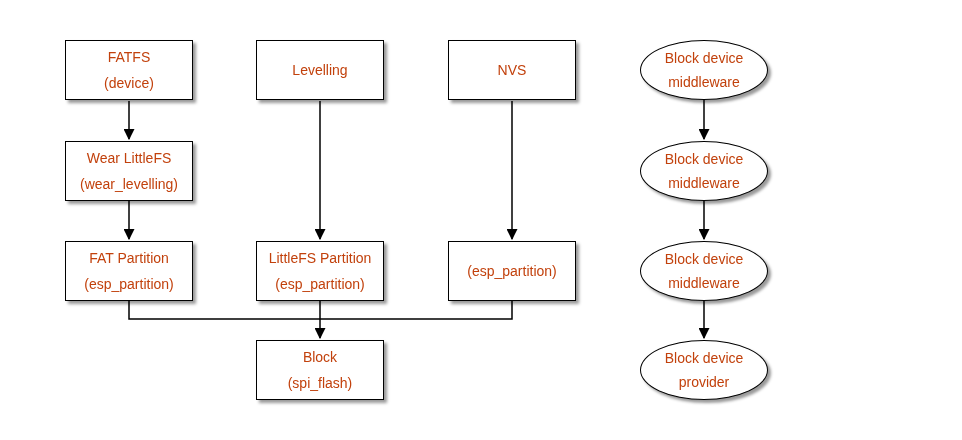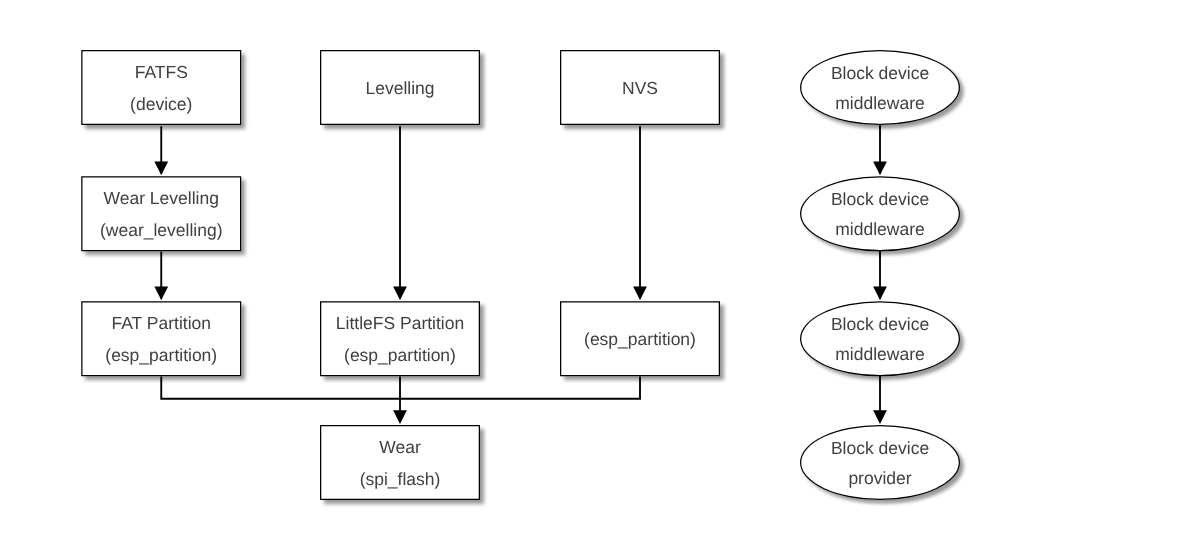--- a/index.html
+++ b/index.html
@@ -6,21 +6,21 @@
     margin: 0;
     padding: 0;
     background: #ffffff;
   }
   .canvas {
     position: relative;
     width: 962px;
     height: 440px;
     background: #ffffff;
     font-family: "Liberation Sans", sans-serif;
-    color: #404040;
+    color: #c2410c;
     overflow: hidden;
   }
   .connectors {
     position: absolute;
     left: 0;
     top: 0;
     width: 962px;
     height: 440px;
   }
   .node {
@@ -74,38 +74,38 @@
     <div>(device)</div>
   </div>
   <div class="node" style="left:256px;top:40px">
     <div>Levelling</div>
   </div>
   <div class="node" style="left:448px;top:40px">
     <div>NVS</div>
   </div>
 
   <div class="node" style="left:65px;top:141px">
-    <div>Wear Levelling</div>
+    <div>Wear LittleFS</div>
     <div>(wear_levelling)</div>
   </div>
 
   <div class="node" style="left:65px;top:241px">
     <div>FAT Partition</div>
     <div>(esp_partition)</div>
   </div>
   <div class="node" style="left:256px;top:241px">
     <div>LittleFS Partition</div>
     <div>(esp_partition)</div>
   </div>
   <div class="node" style="left:448px;top:241px">
     <div>(esp_partition)</div>
   </div>
 
   <div class="node" style="left:256px;top:340px">
-    <div>Wear</div>
+    <div>Block</div>
     <div>(spi_flash)</div>
   </div>
 
   <div class="node ellipse" style="left:640px;top:40px">
     <div>Block device</div>
     <div>middleware</div>
   </div>
   <div class="node ellipse" style="left:640px;top:141px">
     <div>Block device</div>
     <div>middleware</div>

